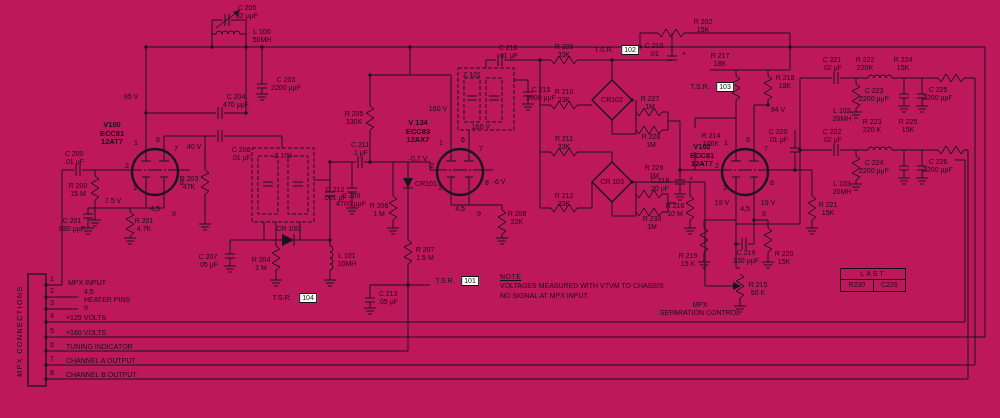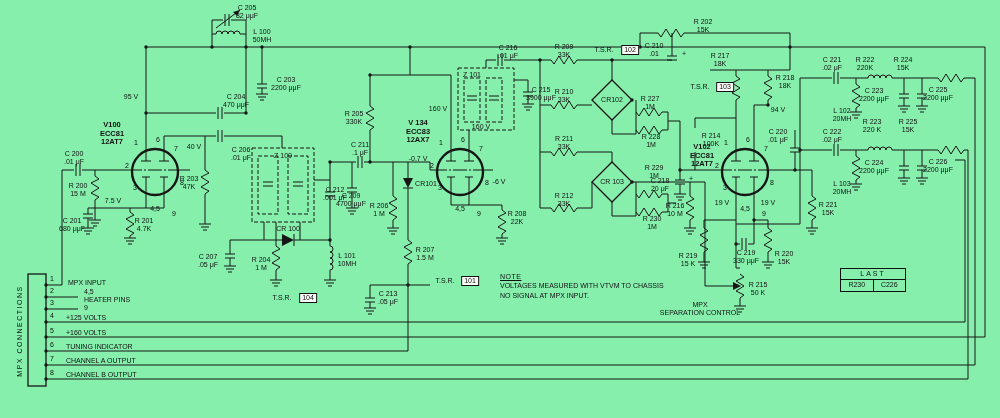--- a/index.html
+++ b/index.html
@@ -1,16 +1,16 @@
 <!DOCTYPE html>
 <html><head>
 <meta charset="utf-8">
 <style>
   html,body{margin:0;padding:0;background:#ffffff;}
-  #stage{position:relative;width:1000px;height:418px;background:#86efac;overflow:hidden;
+  #stage{position:relative;width:1000px;height:418px;background:#be185d;overflow:hidden;
          font-family:"Liberation Sans",sans-serif;color:#111;}
   svg{position:absolute;left:0;top:0;}
   .lbl{position:absolute;font:7px/1.15 "Liberation Sans",sans-serif;color:#111;
        text-align:center;transform:translateX(-50%);white-space:pre-line;}
   .lbl.bold{font-weight:700;font-size:7.5px;}
   .lbl.left{transform:none;text-align:left;}
   .lbl.vert{transform:translate(-50%,-50%) rotate(-90deg);letter-spacing:1.5px;white-space:nowrap;}
   .lbl.boxnum{border:1px solid #111;padding:0 2px;background:#fbfbf8;}
   .note{position:absolute;left:500px;top:272px;font:7px/1.35 "Liberation Sans",sans-serif;}
   .note-h{text-decoration:underline;letter-spacing:.5px;}

